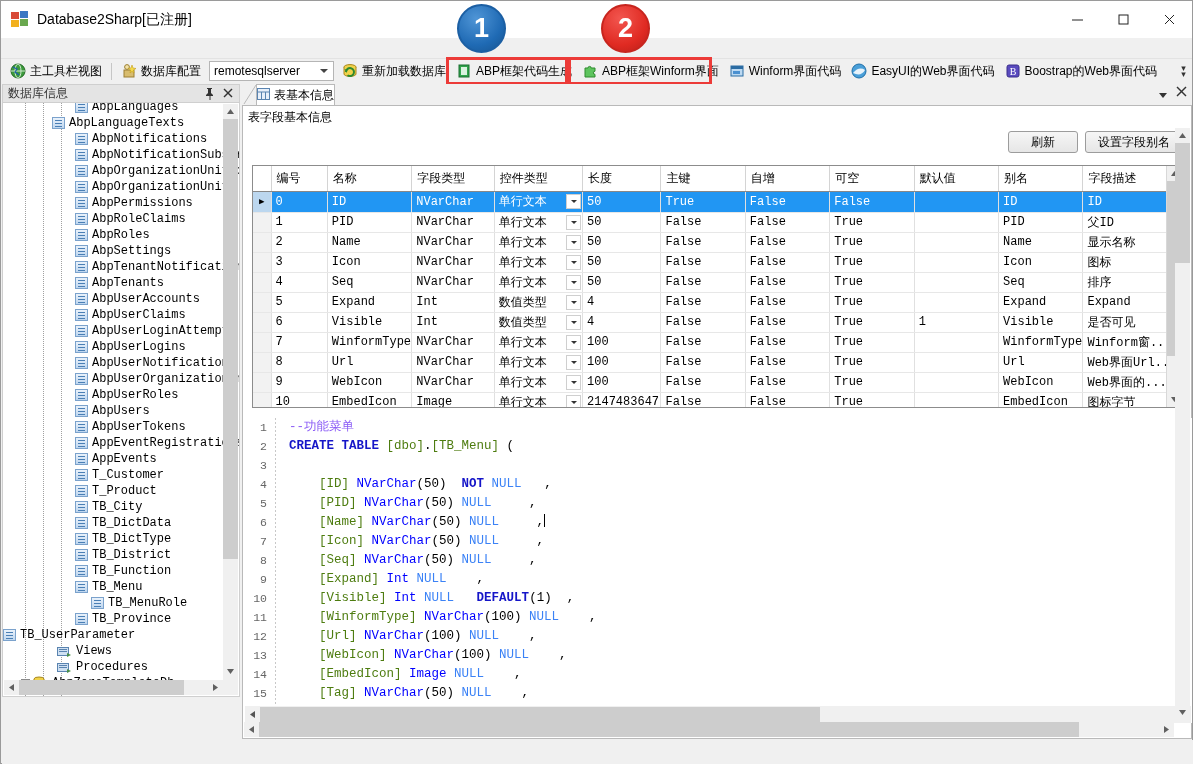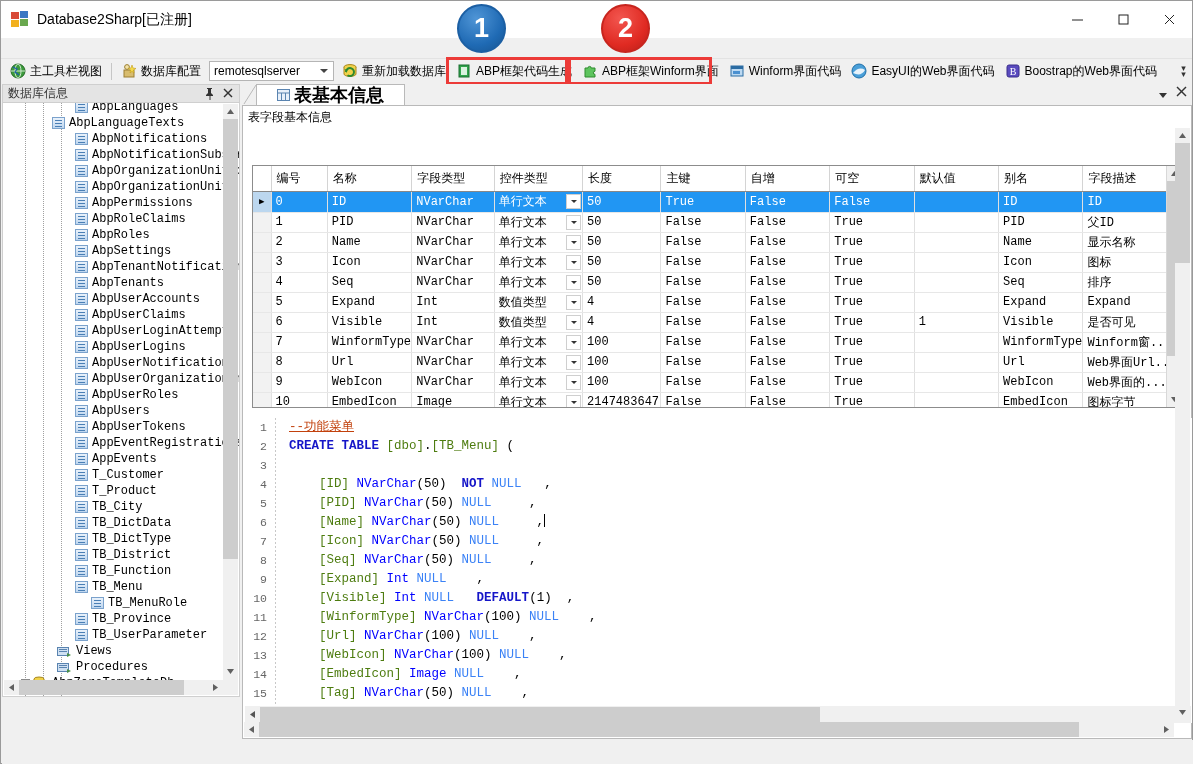--- a/index.html
+++ b/index.html
@@ -107,22 +107,22 @@
   .hscroll { position:absolute; left:1px; bottom:1px; height:15px; right:16px;
              background:#f0f0f0; }
   .hscroll .thumb { position:absolute; top:0; height:15px; background:#cdcdcd; }
 
   
   .docpanel { position:absolute; left:241px; top:83px; width:950px; height:655px;
               background:#f0f0f0; }
   .doc-tabstrip { position:relative; height:21px; }
   .doctab { position:absolute; left:14px; top:0; height:21px;
             background:#fff; border:1px solid #b9b9b9; border-bottom:none;
-            display:flex; align-items:center; gap:4px; padding:0 20px;
-            font-size:18px; font-weight:bold; }
+            display:flex; align-items:center; gap:4px; padding:0 0;
+            font-size:12px; font-weight:normal; }
   .doctab .slant { position:absolute; left:-14px; bottom:0; width:14px; height:21px; }
   .doc-tools { position:absolute; right:4px; top:2px; display:flex; gap:9px;
             align-items:center; }
   .doc-body { position:absolute; left:0; top:21px; width:950px; height:634px;
               background:#fff; border:1px solid #b9b9b9; }
 
   .subtitle { position:absolute; left:5px; top:3px; font-size:12px; color:#000; }
 
   .btnrow { position:absolute; right:8px; top:25px; display:flex; gap:7px; }
   .wbtn { height:22px; min-width:70px; padding:0 12px; font-size:12px;
@@ -165,21 +165,21 @@
             font-size:11.5px; }
   .gutter div { height:19px; line-height:19px; }
   .gsep { position:absolute; left:31px; top:0; width:1px; height:290px;
           background:repeating-linear-gradient(to bottom,#c8c8c8 0 2px,transparent 2px 4px); }
   .code { position:absolute; left:45px; top:0; height:305px; white-space:pre; }
   .code div { height:19px; line-height:19px; }
   .k  { color:#0000ff; }      
   .kb { color:#1515c8; font-weight:bold; }
   .br { color:#4d7c0f; }      
   .gy { color:#3b82f6; }      
-  .cm { color:#c2410c;text-decoration:underline; }
+  .cm { color:#8b5cf6; }
   .caret { display:inline-block; width:1px; height:13px; background:#000;
            vertical-align:-2px; }
   .sql-h { position:absolute; left:1px; bottom:0; height:17px; right:1px;
            background:#f0f0f0; display:flex; align-items:center; }
   .sql-h .lbtn { width:15px; height:15px; display:flex; align-items:center;
            justify-content:center; font-size:10px; color:#444; }
   .sql-h .track { flex:1; height:15px; position:relative; }
   .sql-h .thumb { position:absolute; left:0; top:0; height:15px; width:560px;
            background:#cdcdcd; }
 
@@ -488,21 +488,21 @@
             <span class="tlabel">TB_Menu</span>
           </div>
           <div class="tnode" style="padding-left: 88px;">
             <span class="tbl-ico"></span>
             <span class="tlabel">TB_MenuRole</span>
           </div>
           <div class="tnode" style="padding-left: 72px;">
             <span class="tbl-ico"></span>
             <span class="tlabel">TB_Province</span>
           </div>
-          <div class="tnode" style="padding-left: 72px;">
+          <div class="tnode" style="">
             <span class="tbl-ico"></span>
             <span class="tlabel">TB_UserParameter</span>
           </div>
           <div class="tnode" style="padding-left: 54px;">
             <span class="folder-ico"><svg width="15" height="13">
                 <rect x="0.5" y="2.5" width="11" height="8" fill="#cfe0f2" stroke="#5a84b0"></rect>
                 <rect x="2" y="4" width="8" height="1" fill="#5a84b0"></rect>
                 <rect x="2" y="6" width="8" height="1" fill="#5a84b0"></rect>
                 <path d="M10 8 l4 2 l-4 2 z" fill="#4a8f4a"></path>
               </svg></span>
@@ -582,20 +582,24 @@
               <line x1="1" y1="1" x2="10" y2="10" stroke="#333" stroke-width="1.4"></line>
               <line x1="10" y1="1" x2="1" y2="10" stroke="#333" stroke-width="1.4"></line>
             </svg>
         </span>
       </div>
     </div>
 
     <div class="doc-body">
       <div class="subtitle">表字段基本信息</div>
 
+      <div class="btnrow">
+        <div class="wbtn">刷新</div>
+        <div class="wbtn">设置字段别名</div>
+      </div>
 
       <div class="grid">
         <table>
           <colgroup>
             <col style="width:18px">
               <col style="width:56px">
               <col style="width:84px">
             <col style="width:82px">
               <col style="width:88px">
               <col style="width:78px">

